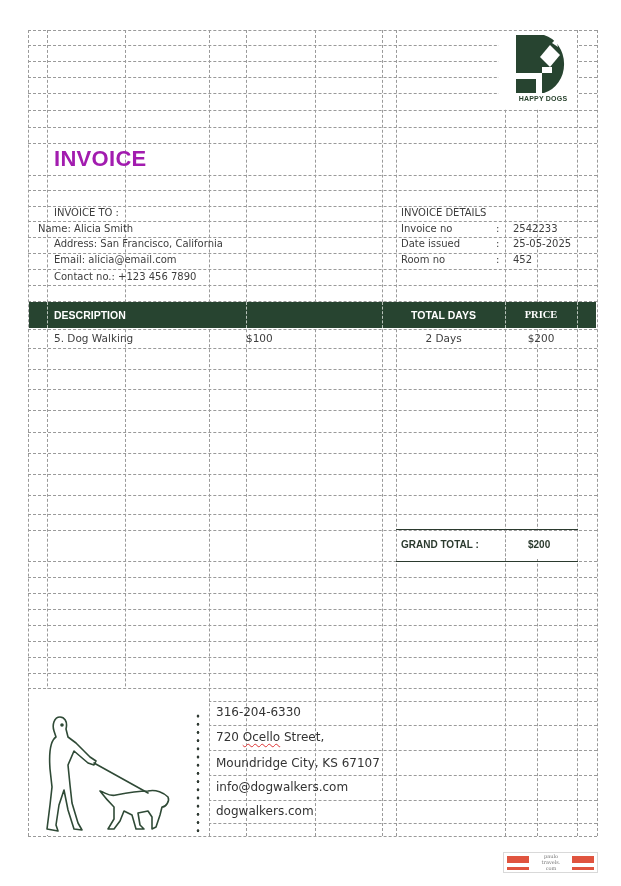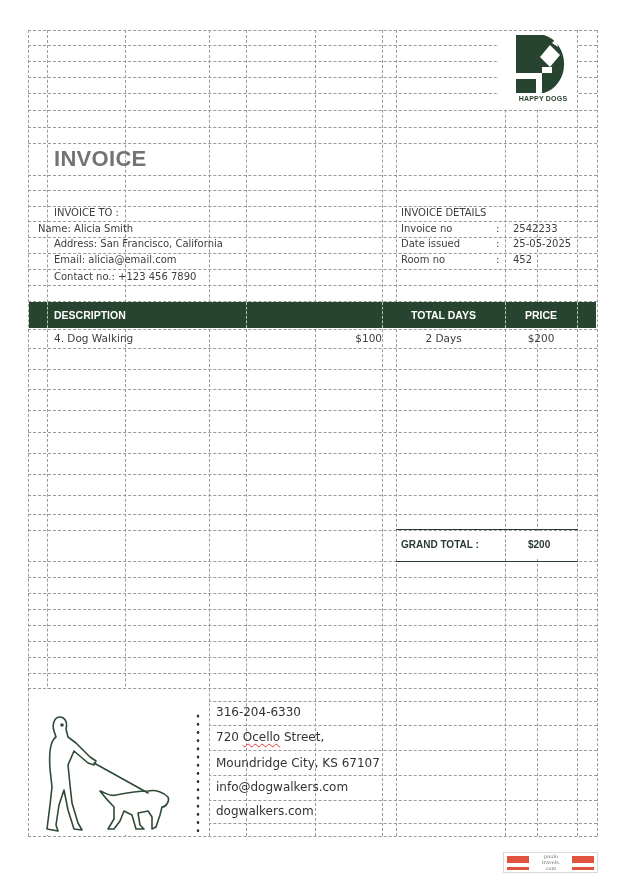--- a/index.html
+++ b/index.html
@@ -2,21 +2,21 @@
 <html><head>
 <meta charset="utf-8">
 <style>
   html, body { margin:0; padding:0; background:#ffffff; }
   body { width:621px; height:886px; position:relative; overflow:hidden;
          font-family:"DejaVu Sans","Liberation Sans",sans-serif; color:#3a3a3a; }
   .sheet { position:absolute; left:0; top:0; width:621px; height:886px; }
   .vl { position:absolute; width:0; border-left:1px dashed #9a9a9a; }
   .hl { position:absolute; height:0; border-top:1px dashed #9a9a9a; }
   .txt { position:absolute; white-space:nowrap; font-size:10px; line-height:12px; color:#3d3d3d; }
-  .title { position:absolute; left:54px; top:146px; font-size:22px; font-weight:bold; color:#737373; letter-spacing:0.3px; font-family:"Liberation Sans",sans-serif; }
+  .title { position:absolute; left:54px; top:146px; font-size:22px; font-weight:bold; color:#a21caf; letter-spacing:0.3px; font-family:"Liberation Sans",sans-serif; }
   .thead { position:absolute; left:29px; top:302px; width:567px; height:26px; background:#274430; }
   .th { position:absolute; top:0; height:26px; line-height:26px; color:#ffffff; font-weight:bold; font-size:10.5px; font-family:"Liberation Sans",sans-serif; }
   .th-sep { position:absolute; top:0; height:26px; width:0; border-left:1px dashed #b9c3bb; }
   .grand { position:absolute; left:396px; top:529px; width:182px; height:31px; border-top:1.5px solid #2b3a2e; border-bottom:1.5px solid #2b3a2e; }
   .gt-label { position:absolute; left:5px; top:9px; font-size:10px; font-weight:bold; color:#2b3a2e; font-family:"Liberation Sans",sans-serif; }
   .gt-value { position:absolute; left:132px; top:9px; font-size:10px; font-weight:bold; color:#2b3a2e; font-family:"Liberation Sans",sans-serif; }
   .contact { position:absolute; left:216px; font-size:12px; color:#333; font-family:"DejaVu Sans",sans-serif; white-space:nowrap; }
   .squiggle { text-decoration: underline wavy #d33; text-underline-offset:2px; text-decoration-thickness:1px; }
   .whitebox { position:absolute; background:#fff; }
   .dots { position:absolute; left:196px; top:712px; width:4px; height:122px;
@@ -123,26 +123,26 @@
   <div class="txt" style="left:513px;top:254px;">452</div>
 
   <div class="thead">
     <div class="th-sep" style="left:18px;"></div>
     <div class="th-sep" style="left:217px;"></div>
     <div class="th-sep" style="left:353px;"></div>
     <div class="th-sep" style="left:476px;"></div>
     <div class="th-sep" style="left:548px;"></div>
     <div class="th" style="left:25px;">DESCRIPTION</div>
     <div class="th" style="left:353px;width:123px;text-align:center;">TOTAL DAYS</div>
-    <div class="th" style="left:476px;width:72px;text-align:center;">PRICE</div>
+    <div class="th" style="left:476px;width:72px;text-align:center;font-family:Liberation Serif, serif;">PRICE</div>
   </div>
 
   <div>
-    <div class="txt" style="left:54px;top:332px;font-size:10.5px;">4. Dog Walking</div>
-    <div class="txt" style="left:246px;top:332px;width:136px;text-align:right;font-size:10.5px;">$100</div>
+    <div class="txt" style="left:54px;top:332px;font-size:10.5px;">5. Dog Walking</div>
+    <div class="txt" style="left:246px;top:332px;width:136px;text-align:left;font-size:10.5px;">$100</div>
     <div class="txt" style="left:382px;top:332px;width:123px;text-align:center;font-size:10.5px;">2 Days</div>
     <div class="txt" style="left:505px;top:332px;width:72px;text-align:center;font-size:10.5px;">$200</div>
   </div>
 
   <div class="whitebox" style="left:397px;top:531px;width:180px;height:28px;"></div>
   <div class="grand">
     <div style="position:absolute;left:109px;top:0;height:31px;border-left:1px dashed #9a9a9a;"></div>
     <div class="gt-label">GRAND TOTAL :</div>
     <div class="gt-value">$200</div>
   </div>

